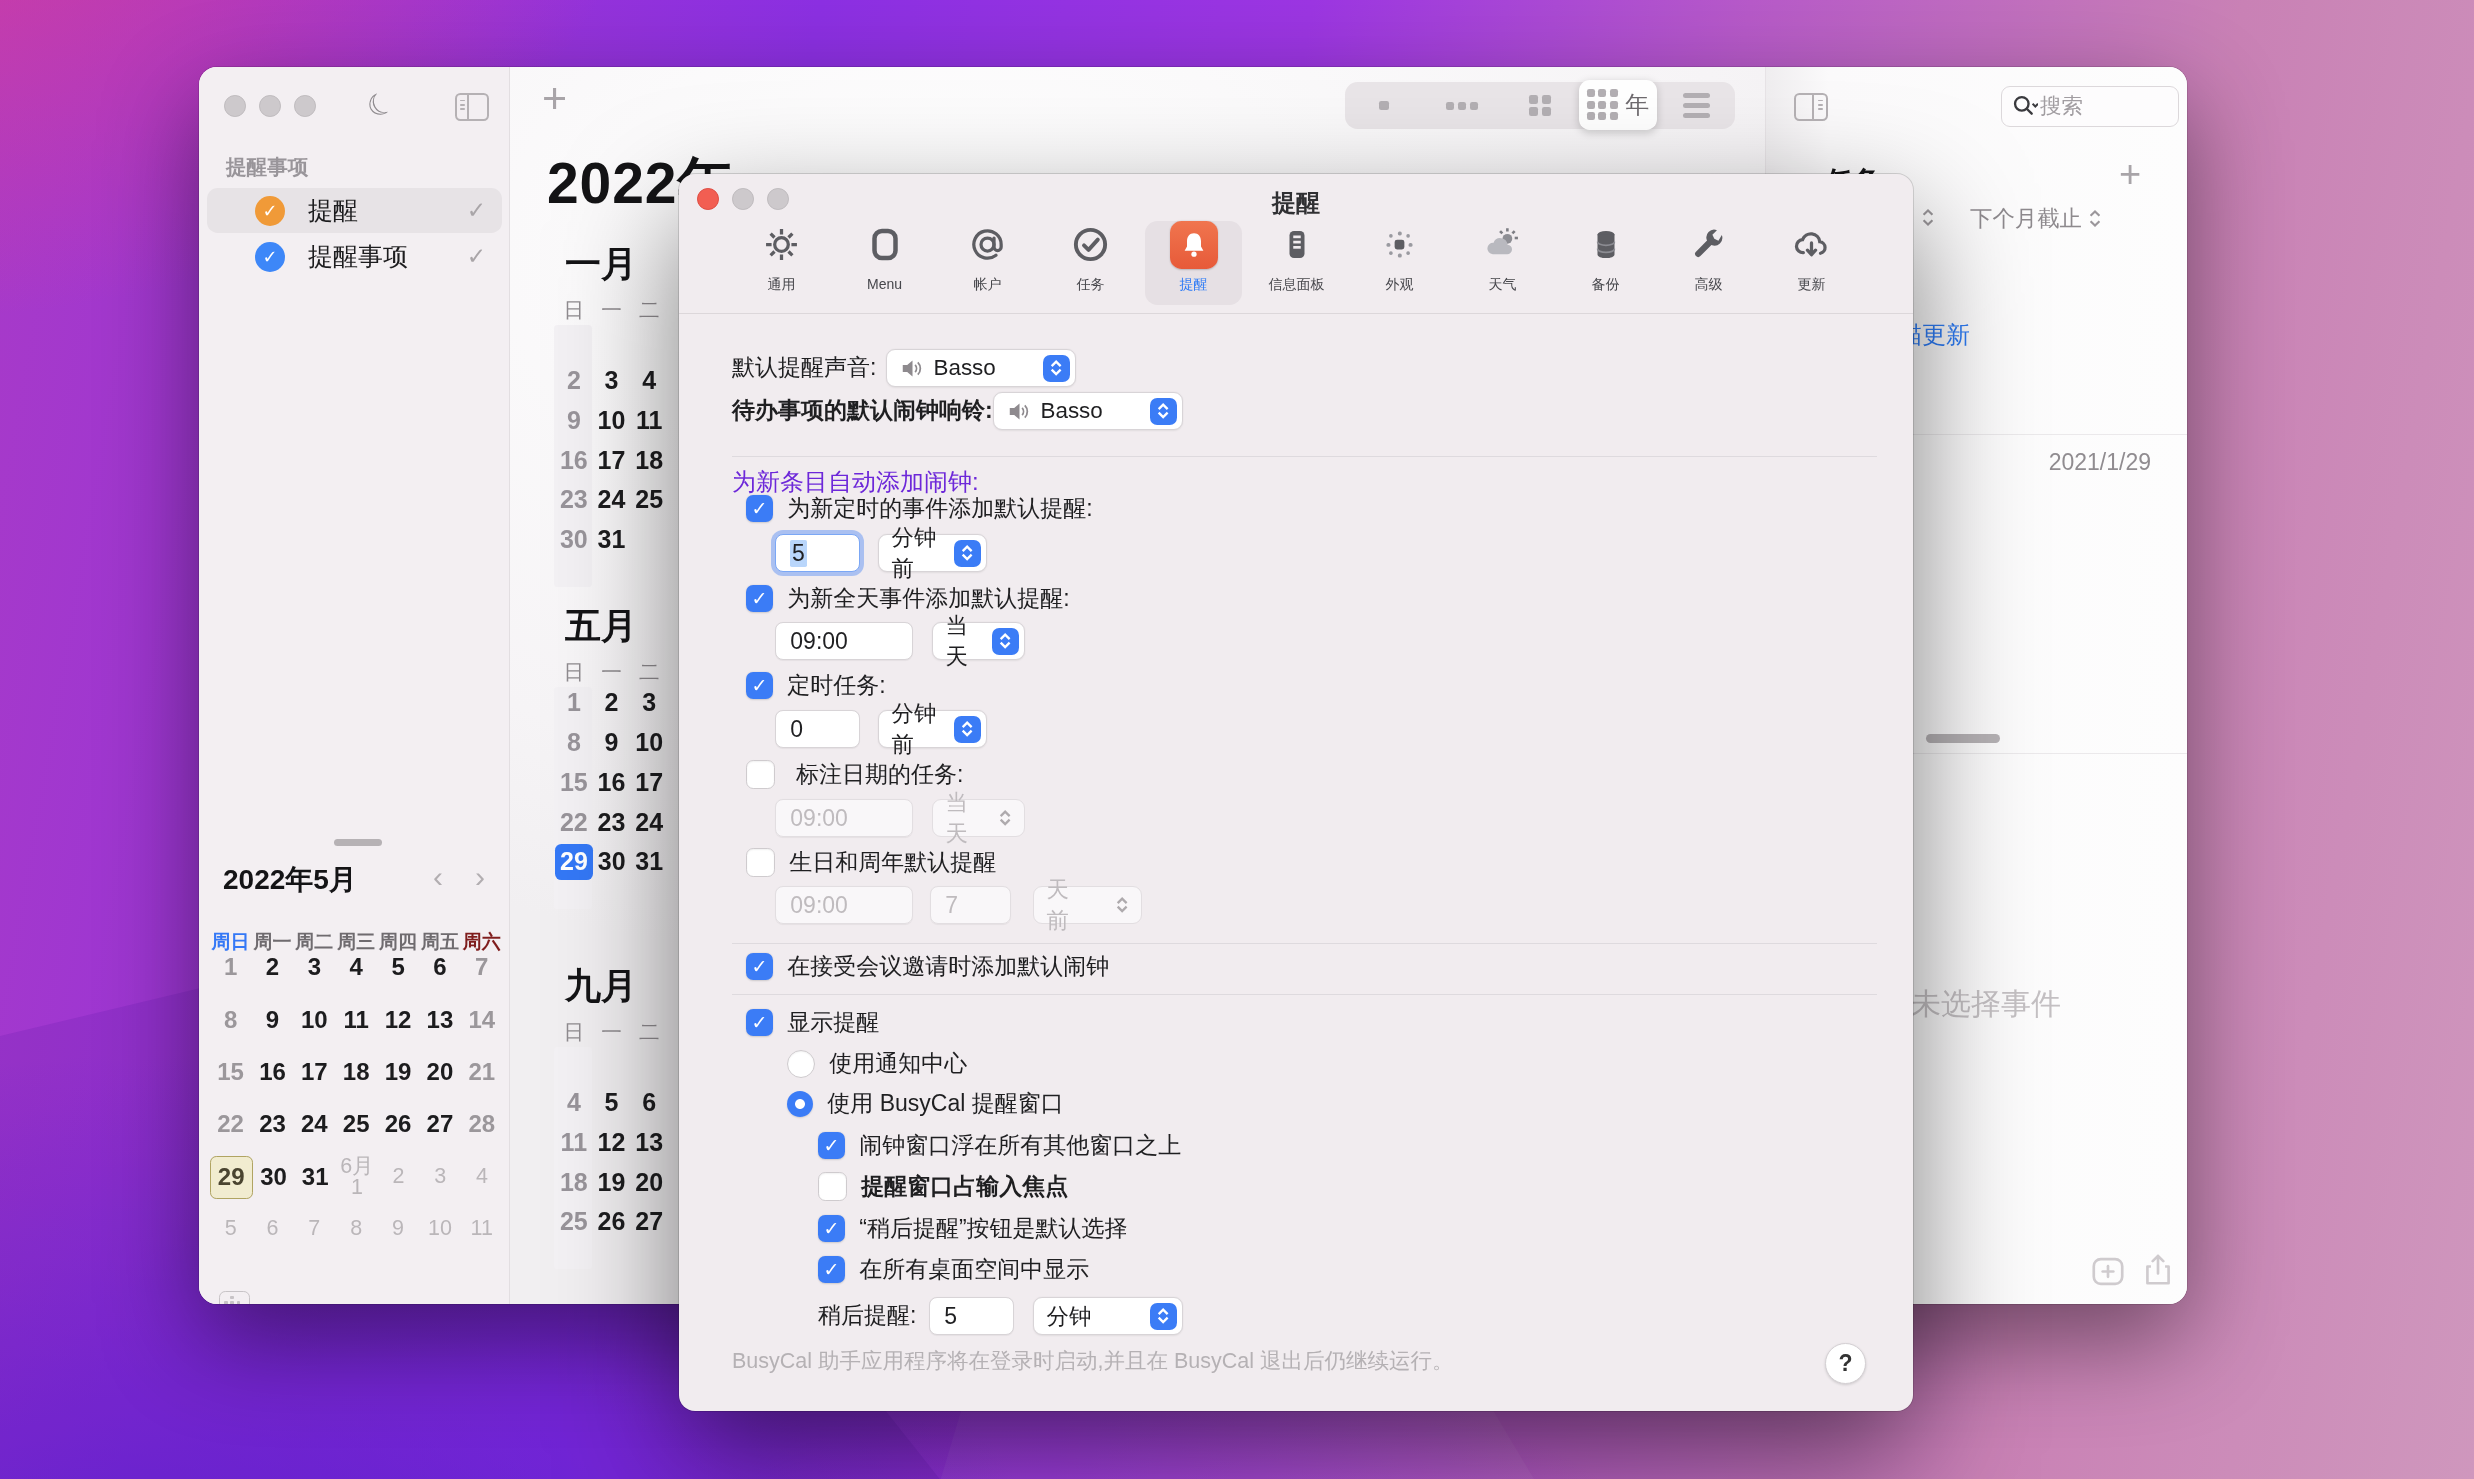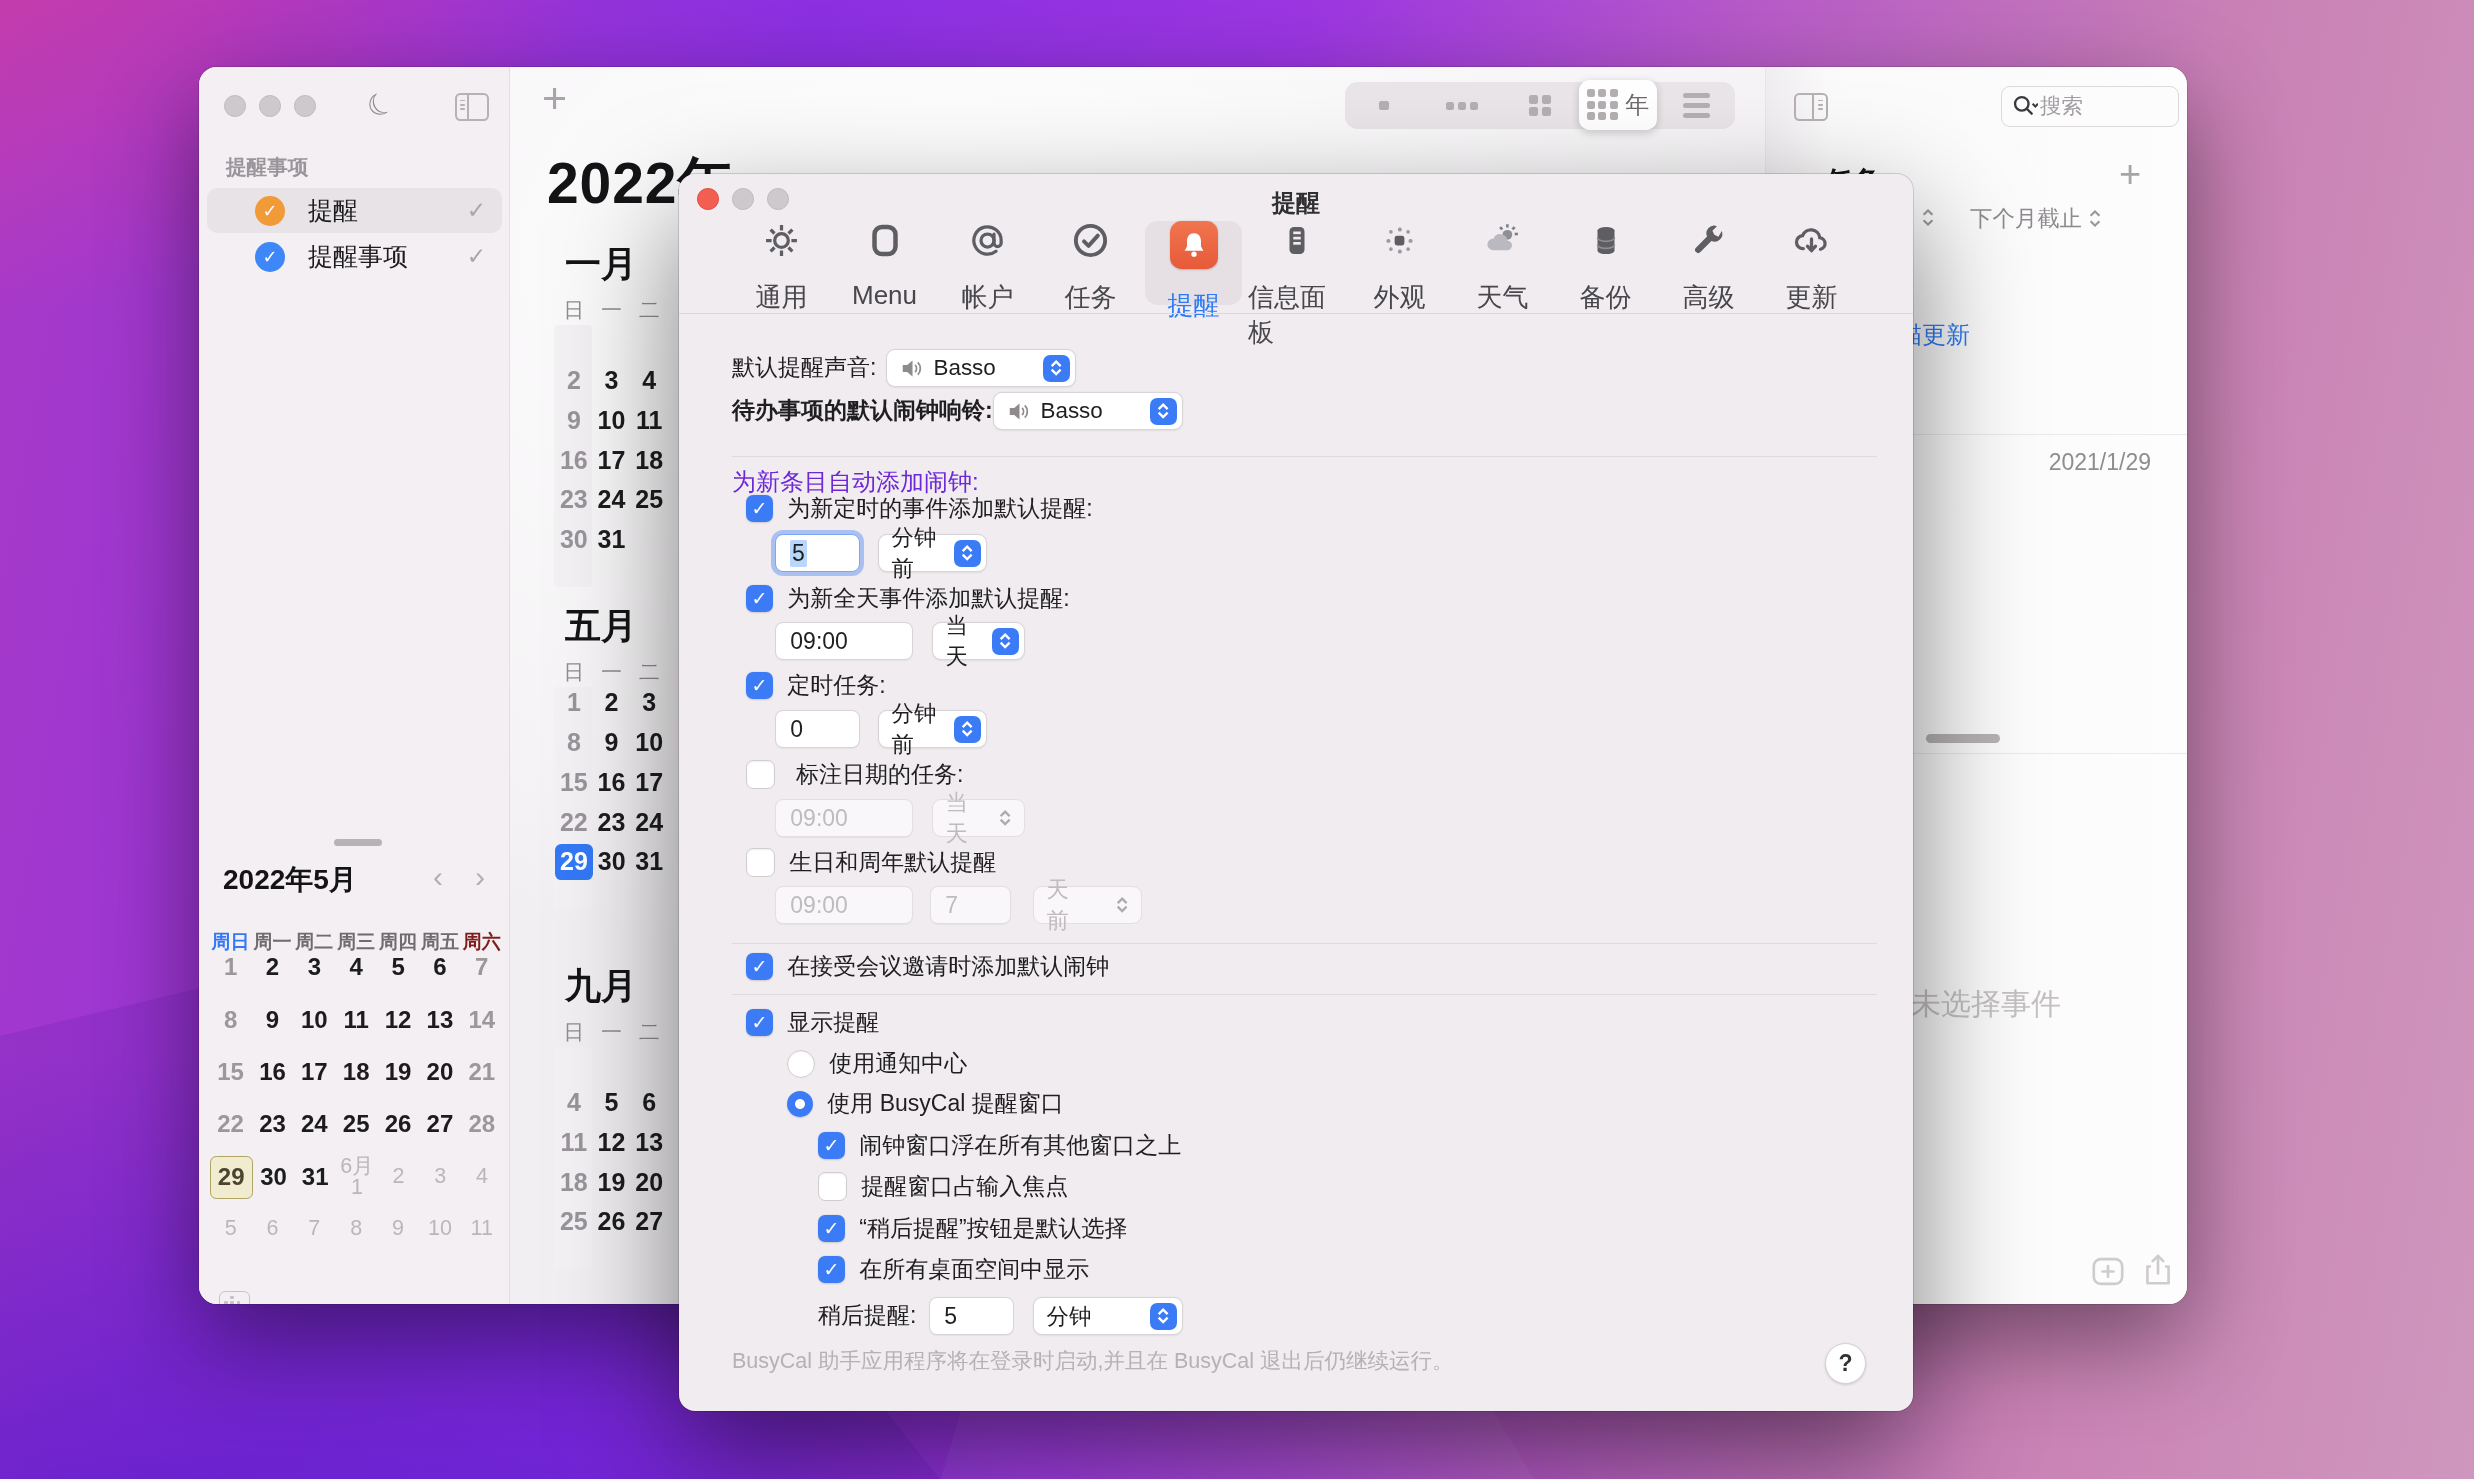--- a/index.html
+++ b/index.html
@@ -90,21 +90,21 @@
   .rp-empty{font-size:30px;color:#c4c0c3;}
   .divline{background:#ebe9eb;height:1.3px;}
   
   .dialog{position:absolute;left:679px;top:174px;width:1234px;height:1237px;border-radius:16px;background:#f1ecef;
     box-shadow:0 45px 116px rgba(0,0,0,.5), 0 0 0 0.9px rgba(0,0,0,.14);}
   .dlg-title{position:absolute;top:12.5px;left:0;width:100%;text-align:center;font-size:24px;font-weight:700;color:#303033;}
   .tabs{position:absolute;left:54px;top:47px;display:flex;width:1127px;justify-content:space-between;}
   .tab{width:97px;height:84px;display:flex;flex-direction:column;align-items:center;justify-content:flex-start;border-radius:12.5px;}
   .tab.sel{background:#e6e0e4;}
   .tab .ticon{width:50px;height:47px;display:flex;align-items:center;justify-content:center;color:#5d5d62;}
-  .tab .tlabel{font-size:26px;color:#47474c;margin-top:20px;}
+  .tab .tlabel{font-size:14px;color:#47474c;margin-top:8px;}
   .tab.sel .tlabel{color:#2e7bf6;}
   .belltile{width:48px;height:48px;border-radius:11.6px;background:linear-gradient(#f0754e,#e75a39);
     display:flex;align-items:center;justify-content:center;box-shadow:0 0.9px 1.8px rgba(0,0,0,.2);}
   .dlg-divider{position:absolute;left:0;width:100%;height:1.3px;background:#dcd7da;}
   .c-divider{position:absolute;left:53px;right:36px;height:1.3px;background:#dedade;}
   .dlabel{font-size:23px;color:#1f1f21;white-space:nowrap;}
   .dgrey{font-size:24px;color:#6d28d9;white-space:nowrap;text-align:center;}
   .row{position:absolute;display:flex;align-items:center;}
   
   .cb{width:27px;height:27px;border-radius:7.2px;flex:none;display:flex;align-items:center;justify-content:center;}
@@ -749,21 +749,21 @@
     </div>
     <div class="row" style="left:108px;top:914px;gap:14.3px;">
       <span class="radio on"></span>
       <span class="dlabel">使用 BusyCal 提醒窗口</span>
     </div>
 
     <div class="row" style="left:139px;top:956px;gap:14.3px;">
       <span class="cb on">✓</span>
       <span class="dlabel">闹钟窗口浮在所有其他窗口之上</span>
     </div>
-    <div class="row" style="left:139px;top:997px;gap:14.3px;">
+    <div class="row" style="left:139px;top:997px;gap:14.3px;font-weight:bold;">
       <span class="cb off"></span>
       <span class="dlabel">提醒窗口占输入焦点</span>
     </div>
     <div class="row" style="left:139px;top:1039px;gap:14.3px;">
       <span class="cb on">✓</span>
       <span class="dlabel">“稍后提醒”按钮是默认选择</span>
     </div>
     <div class="row" style="left:139px;top:1080px;gap:14.3px;">
       <span class="cb on">✓</span>
       <span class="dlabel">在所有桌面空间中显示</span>

